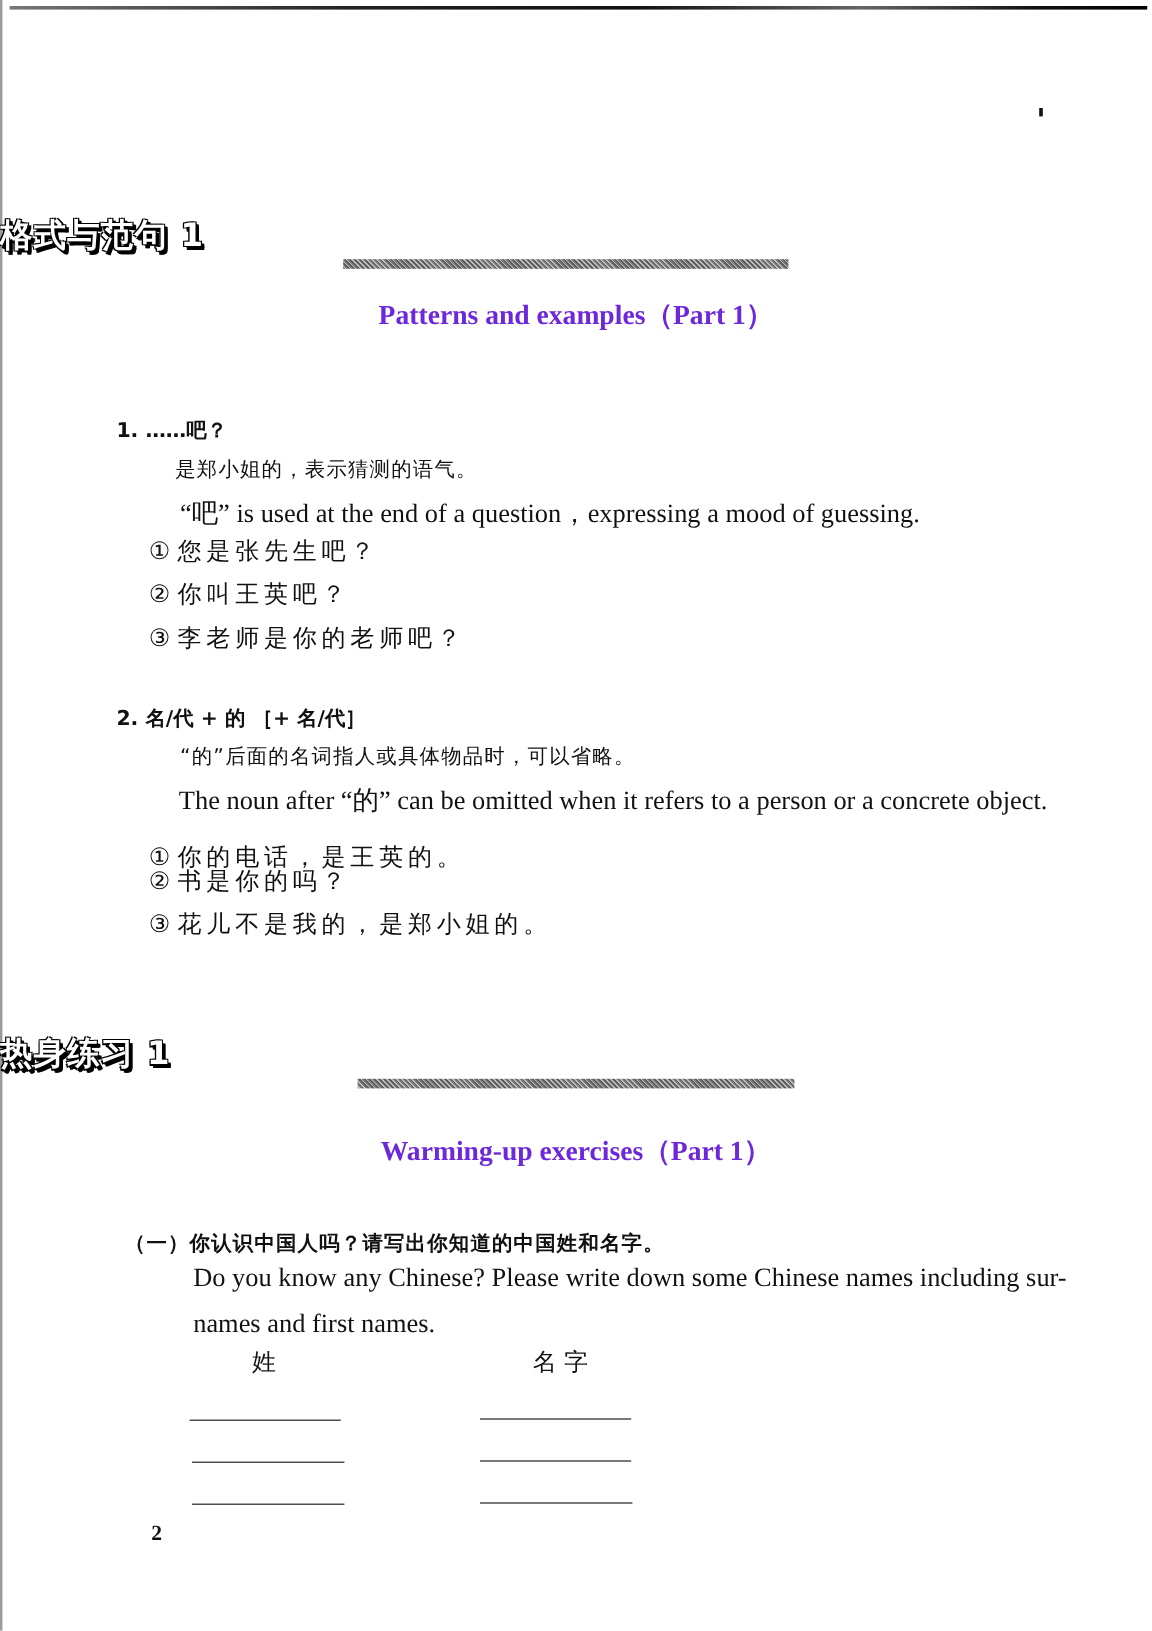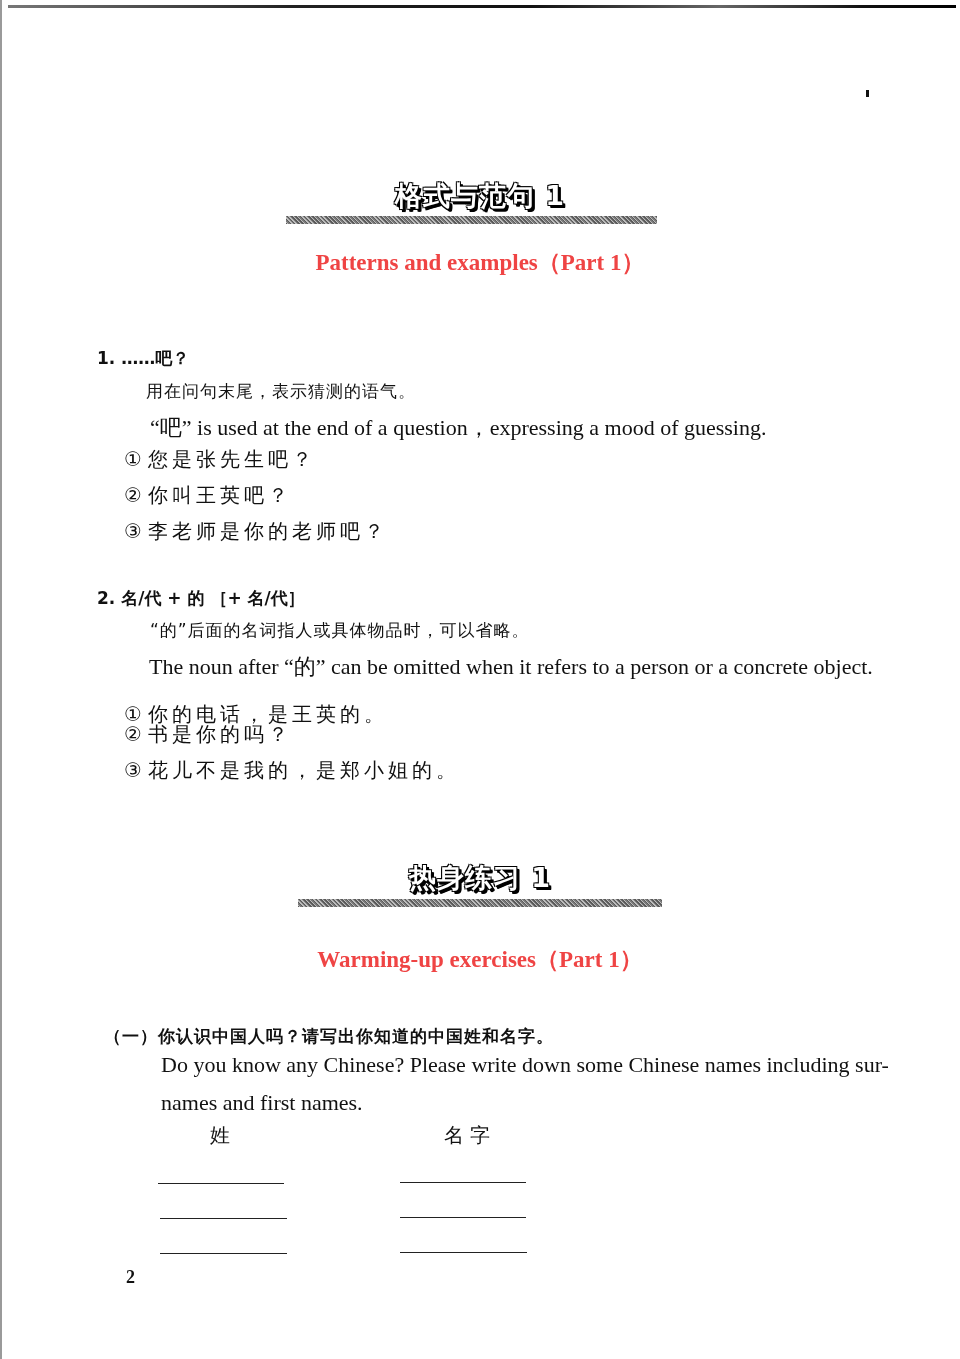--- a/index.html
+++ b/index.html
@@ -5,33 +5,33 @@
   * { margin: 0; padding: 0; box-sizing: border-box; }
   html, body { width: 960px; height: 1359px; background: #ffffff; overflow: hidden; }
   body { position: relative; font-family: "DejaVu Serif", serif; color: #111; }
 
   .left-edge { position: absolute; left: 0; top: 0; width: 2px; height: 1359px; background: #9a9a9a; }
   .top-rule { position: absolute; left: 8px; top: 5px; width: 948px; height: 3px;
     background: linear-gradient(90deg, #777 0%, #222 30%, #111 55%, #666 75%, #111 90%, #000 100%); }
   .speck { position: absolute; background: #111; }
 
   .section-title-cn {
-    position: absolute; left: 0; width: 960px; text-align: center;
+    position: absolute; left: 0; width: 960px; 
     font-family: "DejaVu Sans", sans-serif; font-weight: bold; font-size: 27px;
     color: #ffffff; letter-spacing: 1px;
     text-shadow: -1px -1px 0 #000, 1px -1px 0 #000, -1px 1px 0 #000, 1px 1px 0 #000,
                  2px 2px 0 #000, 3px 3px 0 #000, 3px 2px 0 #000, 2px 3px 0 #000;
   }
   .hatch-bar {
     position: absolute; height: 8px;
     background: repeating-linear-gradient(45deg, #5a5a5a 0 1px, #bdbdbd 1px 2px, #7a7a7a 2px 3px);
   }
   .section-title-en {
     position: absolute; left: 0; width: 960px; text-align: center;
-    font-family: "Liberation Serif", serif; font-weight: bold; font-size: 23px; color: #ef4444;
+    font-family: "Liberation Serif", serif; font-weight: bold; font-size: 23px; color: #6d28d9;
   }
 
   .item-head {
     position: absolute; font-family: "DejaVu Sans", sans-serif; font-weight: bold; font-size: 17px; color: #111;
   }
   .cn-text { position: absolute; font-family: "DejaVu Sans", sans-serif; font-size: 17px; color: #111; letter-spacing: 1px; }
   .en-text { position: absolute; font-family: "Liberation Serif", serif; font-size: 22px; color: #111; }
   .example { position: absolute; font-family: "DejaVu Serif", serif; font-size: 20px; color: #111; letter-spacing: 4px; }
   .example .num { font-family: "DejaVu Sans", sans-serif; font-weight: normal; margin-right: 6px; letter-spacing: 0; }
 
@@ -45,21 +45,21 @@
 <div class="left-edge"></div>
 <div class="top-rule"></div>
 <div class="speck" style="left:866px;top:90px;width:3px;height:7px;"></div>
 
 <div class="section-title-cn" style="top:178px;">格式与范句 1</div>
 <div class="hatch-bar" style="left:286px;top:216px;width:371px;"></div>
 <div class="section-title-en" style="top:247px;">Patterns and examples（Part 1）</div>
 
 <div>
   <div class="item-head" style="left:97px;top:347px;">1. ……吧？</div>
-  <div class="cn-text" style="left:146px;top:380px;">用在问句末尾，表示猜测的语气。</div>
+  <div class="cn-text" style="left:146px;top:380px;">是郑小姐的，表示猜测的语气。</div>
   <div class="en-text" style="left:150px;top:413px;">“吧” is used at the end of a question，expressing a mood of guessing.</div>
   <div class="example" style="left:124px;top:446px;">
     <span class="num">①</span><span>您是张先生吧？</span>
   </div>
   <div class="example" style="left:124px;top:482px;">
     <span class="num">②</span><span>你叫王英吧？</span>
   </div>
   <div class="example" style="left:124px;top:518px;">
     <span class="num">③</span><span>李老师是你的老师吧？</span>
   </div>

